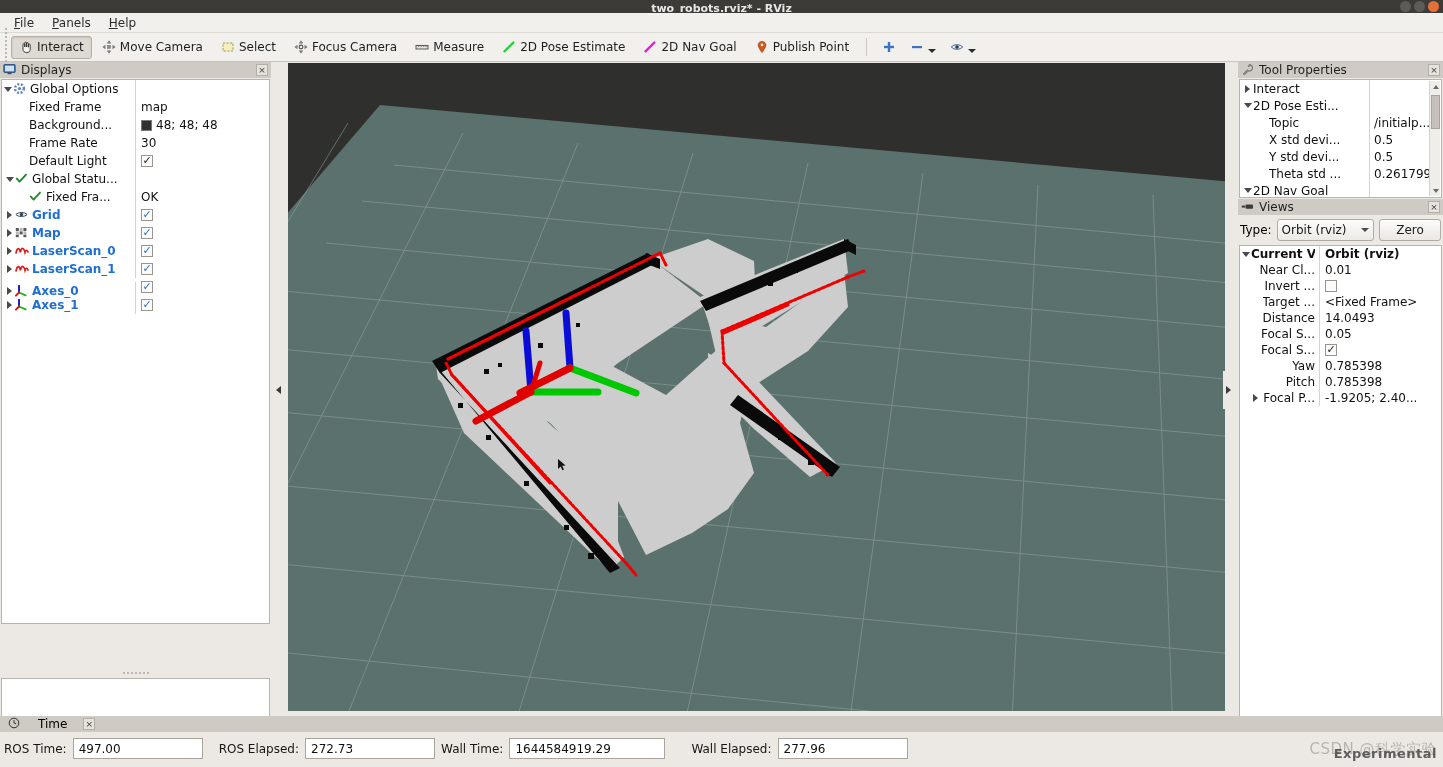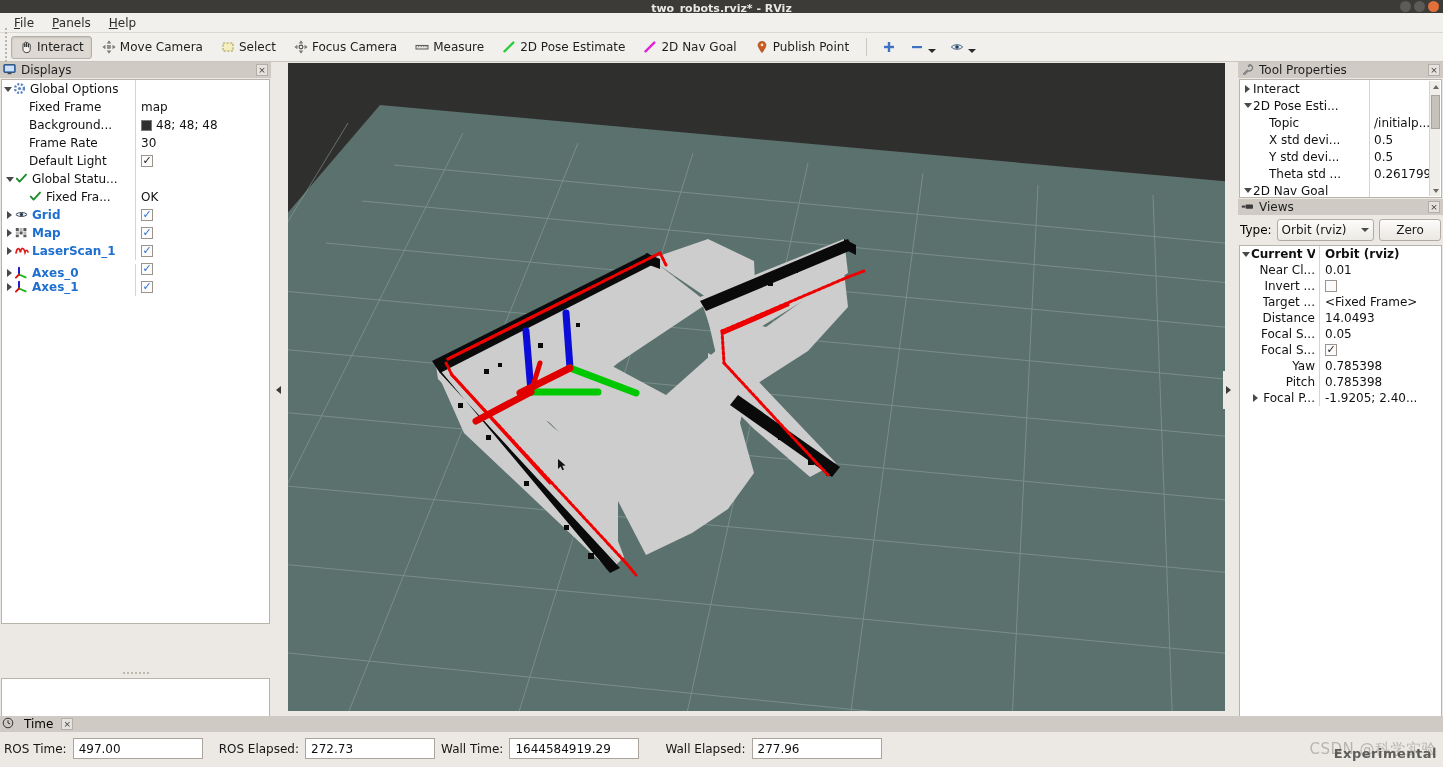--- a/index.html
+++ b/index.html
@@ -182,28 +182,28 @@
           justify-content:flex-end; padding-right:4px; height:16px; overflow:hidden;
           border-right:1px solid #d8d4cd; }
   .vval { flex:1; padding-left:5px; display:flex; align-items:center; height:16px;
           overflow:hidden; color:#111; white-space:nowrap; }
   .bold { font-weight:bold; }
 
   
   #timepanel { position:absolute; left:0; top:716px; width:1443px; height:51px;
                background:#ece9e4; }
   .timehdr { height:16px; background:#cfcbc4; display:flex; align-items:center;
-             padding:0 2px; gap:8px; font-size:12px; }
+             padding:0 8px; gap:16px; font-size:12px; }
   .timerow { display:flex; align-items:center; height:33px; padding-left:4px; gap:6px; }
   .tfield-label { font-size:12px; color:#161616; white-space:nowrap; }
   .tfield {
     height:21px; border:1px solid #aaa49c; background:#fff;
     display:flex; align-items:center; padding:0 5px; font-size:12px; color:#101010;
   }
-  .tf1 { width:130px; } .tf2 { width:130px; } .tf3 { width:130px; } .tf4 { width:130px; }
+  .tf1 { width:130px; } .tf2 { width:130px; } .tf3 { width:156px; } .tf4 { width:130px; }
 
   
   .watermark {
     position:absolute; right:6px; bottom:8px;
     font-size:15px; color:#b9b5ae; white-space:nowrap; pointer-events:none;
     letter-spacing:0.5px;
   }
   .watermark .wm2 {
     position:absolute; right:0; bottom:-2px; color:#4a4a4a; font-size:13px; font-weight:bold;
     opacity:.88;
@@ -493,20 +493,36 @@
                   <rect x="8.4" y="8.6" width="3" height="2.6"></rect>
                 </g>
                 <g fill="#b9b9b9">
                   <rect x="4.6" y="2" width="3" height="3"></rect>
                   <rect x="0.8" y="5.4" width="3" height="3"></rect>
                   <rect x="8.4" y="5.4" width="3" height="3"></rect>
                 </g>
               </svg>
             </span>
             <span class="tname blue">Map</span>
+          </div>
+          <div class="tvalcell">
+            <span class="chk on blue"></span>
+          </div>
+        </div>
+        <div class="trow">
+          <div class="tlabelcell" style="padding-left: 2px;">
+            <span class="twisty">
+              <i class="tw-closed"></i>
+            </span>
+            <span class="ico" style="width: 14px; height: 14px; margin-right: 3px;">
+              <svg width="14" height="13" viewBox="0 0 14 13">
+                <path d="M1 9 C2.2 3.4 4.2 3.4 5.4 8.2 C6.6 3.2 8.8 3.2 10 8.4 C10.9 5.6 12 5.6 13 8" fill="none" stroke="#e01b1b" stroke-width="1.7" stroke-linecap="round"></path>
+              </svg>
+            </span>
+            <span class="tname blue">LaserScan_0</span>
           </div>
           <div class="tvalcell">
             <span class="chk on blue"></span>
           </div>
         </div>
         <div class="trow">
           <div class="tlabelcell" style="padding-left: 2px;">
             <span class="twisty">
               <i class="tw-closed"></i>
             </span>

